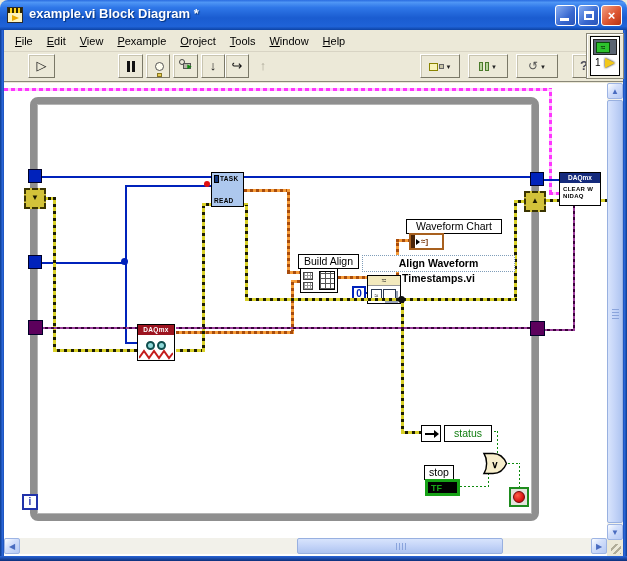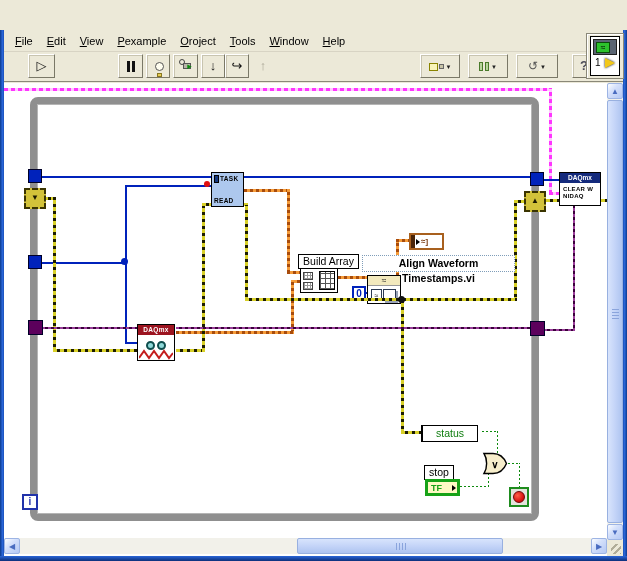--- a/index.html
+++ b/index.html
@@ -126,21 +126,21 @@
   .chart-term .ca{width:0;height:0;border-top:3px solid transparent;border-bottom:3px solid transparent;border-left:4px solid #000;margin-left:1px;}
   .chart-term .cg{font-size:8px;color:#7a3a10;font-weight:bold;margin-left:1px;}
   .clear-node{background:#fff;border:1px solid #000;}
   .clear-node .hdr{height:10px;background:#142a7c;color:#fff;font-size:6.5px;font-weight:bold;text-align:center;line-height:10px;}
   .clear-node .bd{font-size:6px;font-weight:bold;line-height:7px;padding:3px 0 0 3px;color:#000;letter-spacing:.3px;}
   .ub-cell{position:absolute;z-index:2;background:#fff;border:1px solid #000;}
   .ub-arrow{position:absolute;left:3px;top:7px;width:9px;height:2px;background:#000;}
   .ub-arrow:after{content:"";position:absolute;right:-5px;top:-3px;width:0;height:0;
     border-top:4px solid transparent;border-bottom:4px solid transparent;border-left:5px solid #000;}
   .status-cell{font-size:10.5px;color:#0f7d0f;text-align:center;line-height:14px;}
-  .stop-term{position:absolute;z-index:2;background:#fef9c3;border:3px solid #17a217;display:flex;align-items:center;}
+  .stop-term{position:absolute;z-index:2;background:#000000;border:3px solid #17a217;display:flex;align-items:center;}
   .stop-term .tf{color:#17a217;font-size:9px;font-weight:bold;margin-left:3px;flex:1;}
   .stop-term .sa{width:0;height:0;border-top:3px solid transparent;border-bottom:3px solid transparent;border-left:4px solid #000;margin-right:1px;}
   .or-gate{position:absolute;z-index:2;}
   .loop-term{position:absolute;z-index:2;background:#e4e4dc;border:2px solid #1e8c1e;}
   .loop-term .rc{position:absolute;left:2px;top:2px;width:12px;height:12px;border-radius:50%;
     background:radial-gradient(circle at 35% 35%,#ff6048,#d40c0c 70%);border:1px solid #6e0808;}
   .iter-term{position:absolute;z-index:2;background:#fff;border:2px solid #2233aa;color:#2233aa;
     font-size:10px;font-weight:bold;text-align:center;line-height:12px;}
   
   .sb-v{position:absolute;left:607px;top:83px;width:16px;height:457px;background:#f2f1ea;}
@@ -157,20 +157,34 @@
     background:repeating-linear-gradient(90deg,#8aa4dc 0 1px,rgba(0,0,0,0) 1px 3px);}
   .corner{position:absolute;left:607px;top:540px;width:16px;height:16px;background:#ece9d8;}
   .corner i{position:absolute;right:2px;bottom:2px;width:10px;height:10px;
     background:repeating-linear-gradient(135deg,rgba(0,0,0,0) 0 3px,#b0ac98 3px 5px);}
 </style>
 </head>
 <body>
 
 <div class="window">
 
+  <div class="titlebar">
+    <span class="tb-icon">
+        <i class="chk"></i>
+        <i class="arr"></i>
+      </span>
+    <span class="tb-title">example.vi Block Diagram *</span>
+    <span class="winbtn min">
+        <i></i>
+      </span>
+    <span class="winbtn max">
+        <i></i>
+      </span>
+    <span class="winbtn close"><span>×</span></span>
+  </div>
   <div class="frame-l"></div>
   <div class="frame-r"></div>
   <div class="frame-b"></div>
 
   <div class="menubar">
     <span class="menu-item"><span class="u">F</span><span>ile</span></span>
     <span class="menu-item"><span class="u">E</span><span>dit</span></span>
     <span class="menu-item"><span class="u">V</span><span>iew</span></span>
     <span class="menu-item"><span class="u">P</span><span>example</span></span>
     <span class="menu-item"><span class="u">O</span><span>roject</span></span>
@@ -298,53 +312,54 @@
       </div>
 
       <div class="node daqmx-node" style="left:137px;top:324px;width:38px;height:37px;">
         <div class="hdr">DAQmx</div>
         <div class="glasses"><span class="glass"></span><span class="glass"></span></div>
         <svg width="34" height="11" viewBox="0 0 34 11" style="display:block;margin:0 auto;">
           <polyline points="0,9 5,2 10,9 15,2 20,9 25,2 30,9 34,4" fill="none" stroke="#c41e1e" stroke-width="2"></polyline>
         </svg>
       </div>
 
-      <div class="lbl" style="left:298px;top:254px;width:61px;height:15px;line-height:13px;"><span>Build Array</span></div>
+      <div class="lbl" style="left:298px;top:254px;width:61px;height:15px;line-height:13px;"><span>Build Align</span></div>
       <div class="node ba-icon" style="left:300px;top:268px;width:38px;height:25px;">
         <span class="ba-c" style="left:2px;top:3px;width:10px;height:8px;"></span>
         <span class="ba-c" style="left:2px;top:13px;width:10px;height:8px;"></span>
         <span class="ba-grid"></span>
       </div>
 
       <div class="align-lbl" style="left:362px;top:255px;width:153px;height:17px;font-weight:bold;"><span>Align Waveform Timestamps.vi</span></div>
       <div class="node align-icon" style="left:367px;top:275px;width:34px;height:29px;">
         <div class="band">≈</div>
         <span class="m1">≈</span>
         <span class="m2"></span>
       </div>
       <div class="const0" style="left:352px;top:286px;width:14px;height:15px;"><span>0</span></div>
 
+      <div class="lbl" style="left:406px;top:219px;width:96px;height:15px;line-height:13px;"><span>Waveform Chart</span></div>
       <div class="chart-term" style="left:409px;top:233px;width:35px;height:17px;">
         <span class="strip"></span>
         <span class="ca"></span>
         <span class="cg">≈]</span>
       </div>
 
       <div class="node clear-node" style="left:559px;top:172px;width:42px;height:34px;">
         <div class="hdr">DAQmx</div>
         <div class="bd">
           <div>CLEAR W</div>
           <div>NIDAQ</div>
         </div>
       </div>
 
       <div class="ub-cell" style="left:421px;top:425px;width:20px;height:17px;">
           <span class="ub-arrow"></span>
         </div>
-      <div class="ub-cell status-cell" style="left:422px;top:425px;width:56px;height:17px;"><span>status</span></div>
+      <div class="ub-cell status-cell" style="left:444px;top:425px;width:48px;height:17px;"><span>status</span></div>
 
       <div class="lbl" style="left:424px;top:465px;width:30px;height:15px;line-height:13px;"><span>stop</span></div>
       <div class="stop-term" style="left:425px;top:479px;width:35px;height:17px;">
         <span class="tf">TF</span>
         <span class="sa"></span>
       </div>
 
       <div class="or-gate" style="left:482px;top:452px;width:26px;height:23px;">
         <svg width="26" height="23" viewBox="0 0 26 23">
           <path d="M2,1.5 L11,1.5 C18,1.5 22,5.5 24.5,11.5 C22,17.5 18,21.5 11,21.5 L2,21.5 C5.5,16 5.5,7 2,1.5 Z" fill="#f7eecb" stroke="#000" stroke-width="1.4"></path>

